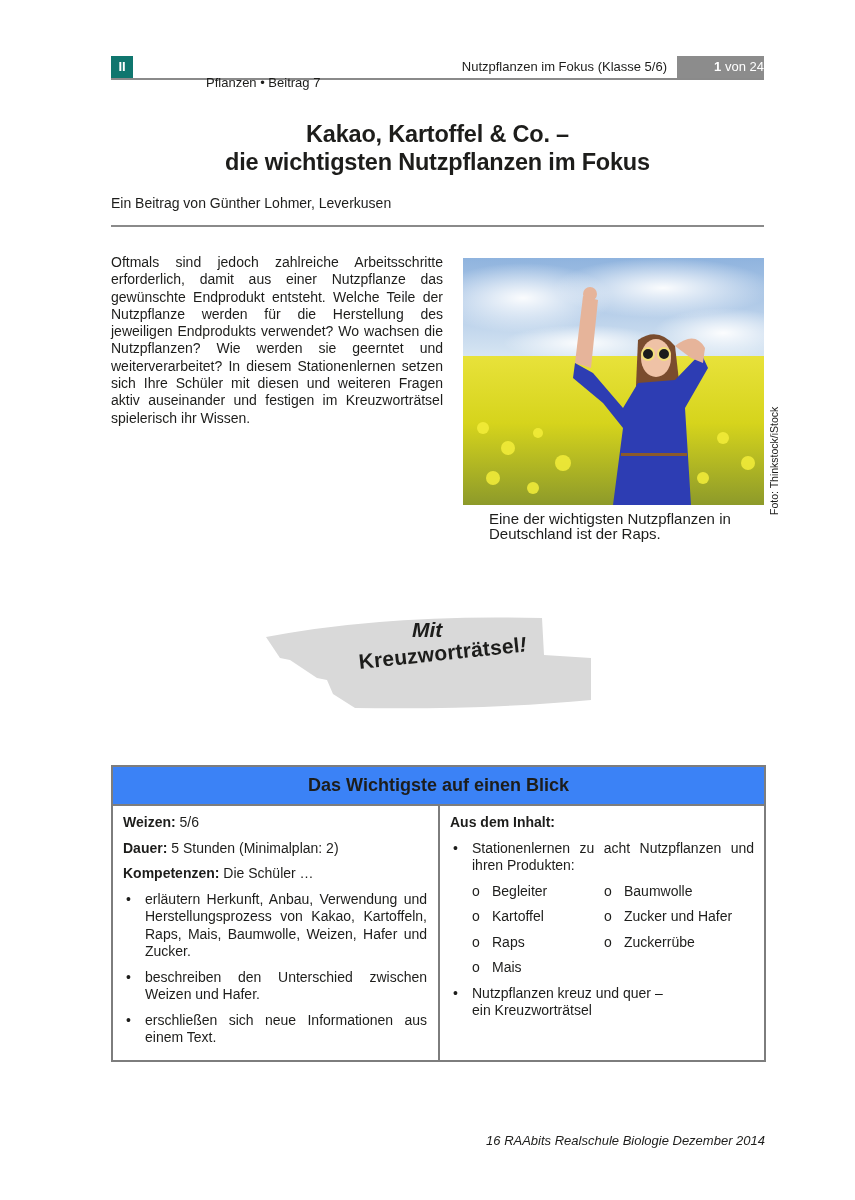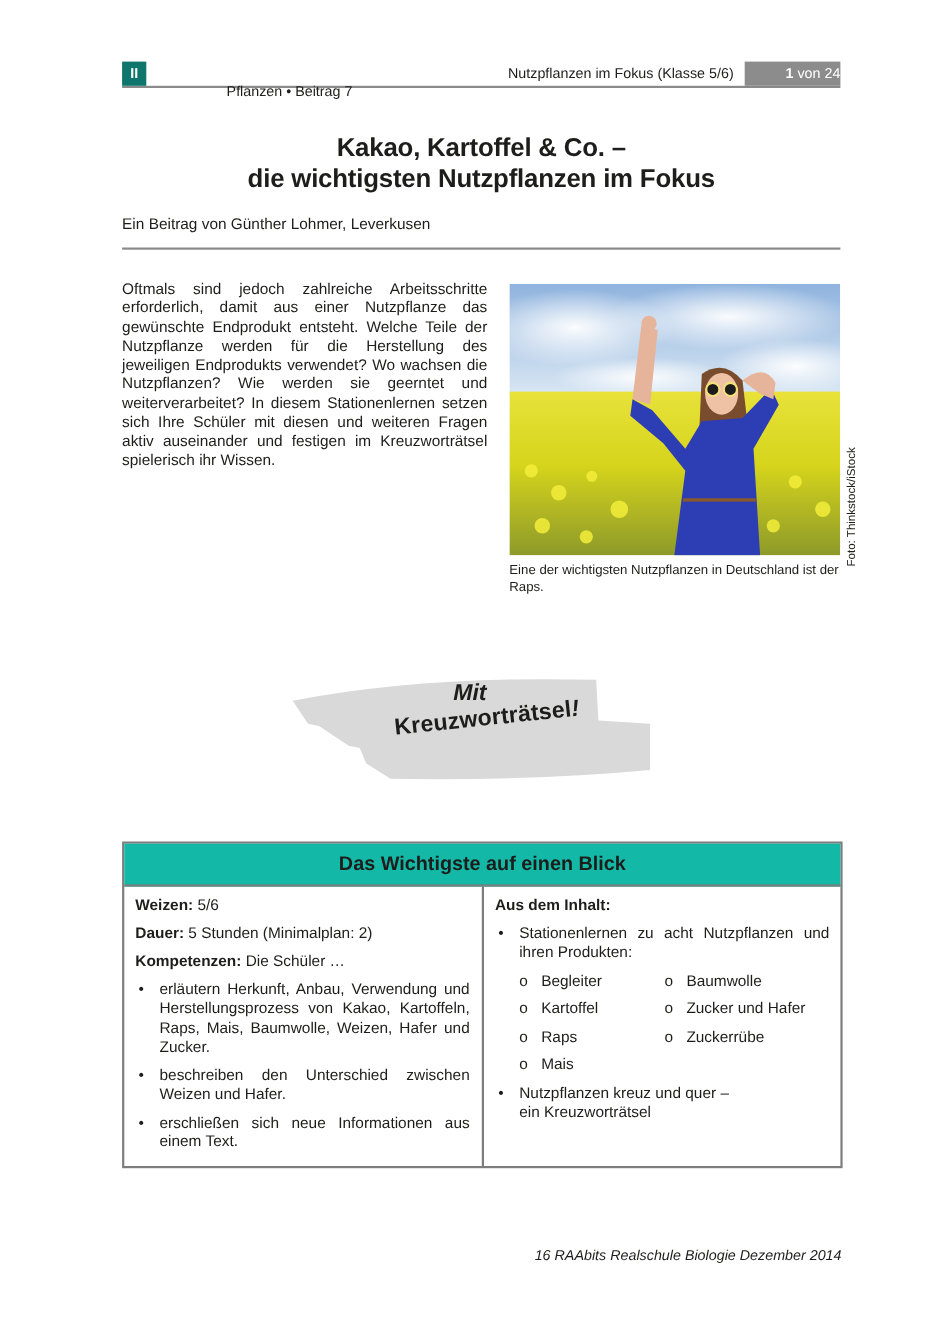--- a/index.html
+++ b/index.html
@@ -22,34 +22,34 @@
   #byline { left:111px; top:195px; font-size:14px; }
   #rule { left:111px; top:225px; width:653px; height:0; border-top:2px solid #8a8a8a; }
 
   #intro { left:111px; top:254px; width:332px; font-size:14px; line-height:17.3px;
            text-align:justify; hyphens:manual; }
   #intro p { margin:0 0 7px 0; }
 
   
   #photo { left:463px; top:258px; width:301px; height:247px; overflow:hidden; }
   #photo svg { display:block; }
-  #caption { left:463px; top:511px; width:305px; font-size:12px; line-height:15px; }
+  #caption { left:489px; top:511px; width:305px; font-size:15px; line-height:15px; }
   #credit { left:768px; top:515px; font-size:10.5px; transform-origin:0 0; transform:rotate(-90deg);
             white-space:nowrap; }
 
   
   #banner { left:255px; top:600px; width:350px; height:115px; }
   #banner-mit { left:412px; top:618px; font-weight:bold; font-size:21px;font-style:italic; }
   #banner-kw { left:360px; top:650px; font-weight:bold; font-size:21px;
                transform:rotate(-6deg); transform-origin:0 100%; letter-spacing:0.2px; }
   #banner-kw i { font-style:italic; }
 
   
   #box { left:111px; top:765px; width:651px; height:293px; border:2px solid #7d7d7d; }
-  #box-head { left:0; top:0; width:651px; height:37px; background:#14b8a6; border-bottom:2px solid #7d7d7d;
+  #box-head { left:0; top:0; width:651px; height:37px; background:#3b82f6; border-bottom:2px solid #7d7d7d;
               text-align:center; line-height:37px; font-weight:bold; font-size:18px; }
   #box-div { left:325px; top:39px; width:0; height:254px; border-left:2px solid #7d7d7d; }
   #col-left { left:10px; top:47px; width:304px; font-size:14px; line-height:17.5px; }
   #col-right { left:337px; top:47px; width:304px; font-size:14px; line-height:17.5px; }
   .row { margin:0 0 8px 0; }
   .lbl { font-weight:bold; }
   ul.bul { list-style:none; margin:0; padding:0; }
   ul.bul > li { position:relative; padding-left:22px; margin-bottom:8px; text-align:justify; }
   ul.bul > li::before { content:"\2022"; position:absolute; left:3px; top:0; }
   .plants { display:grid; grid-template-columns:132px 150px; row-gap:8px; margin:8px 0 8px 22px; }

